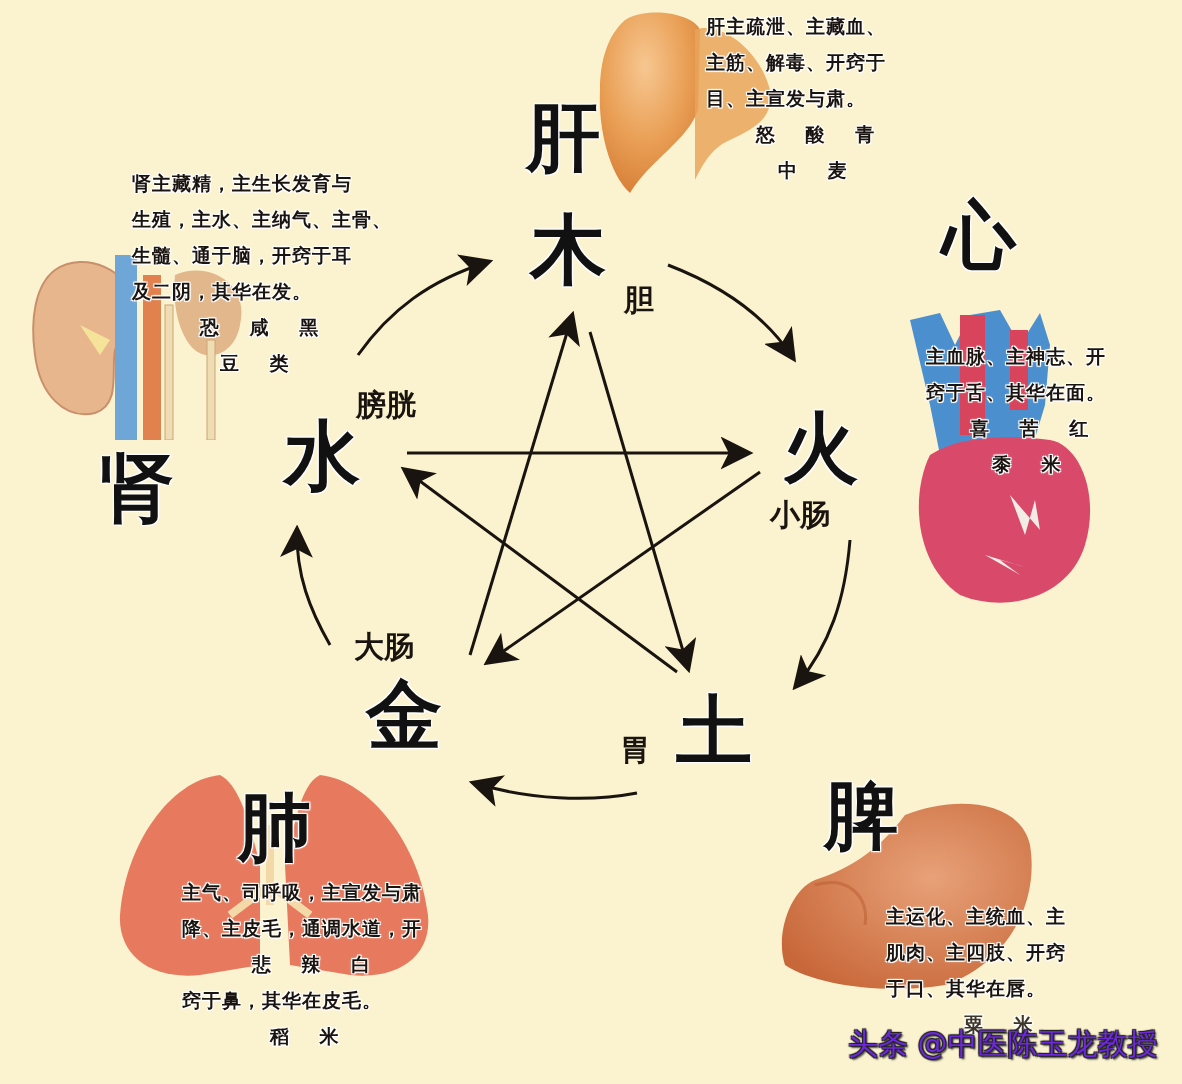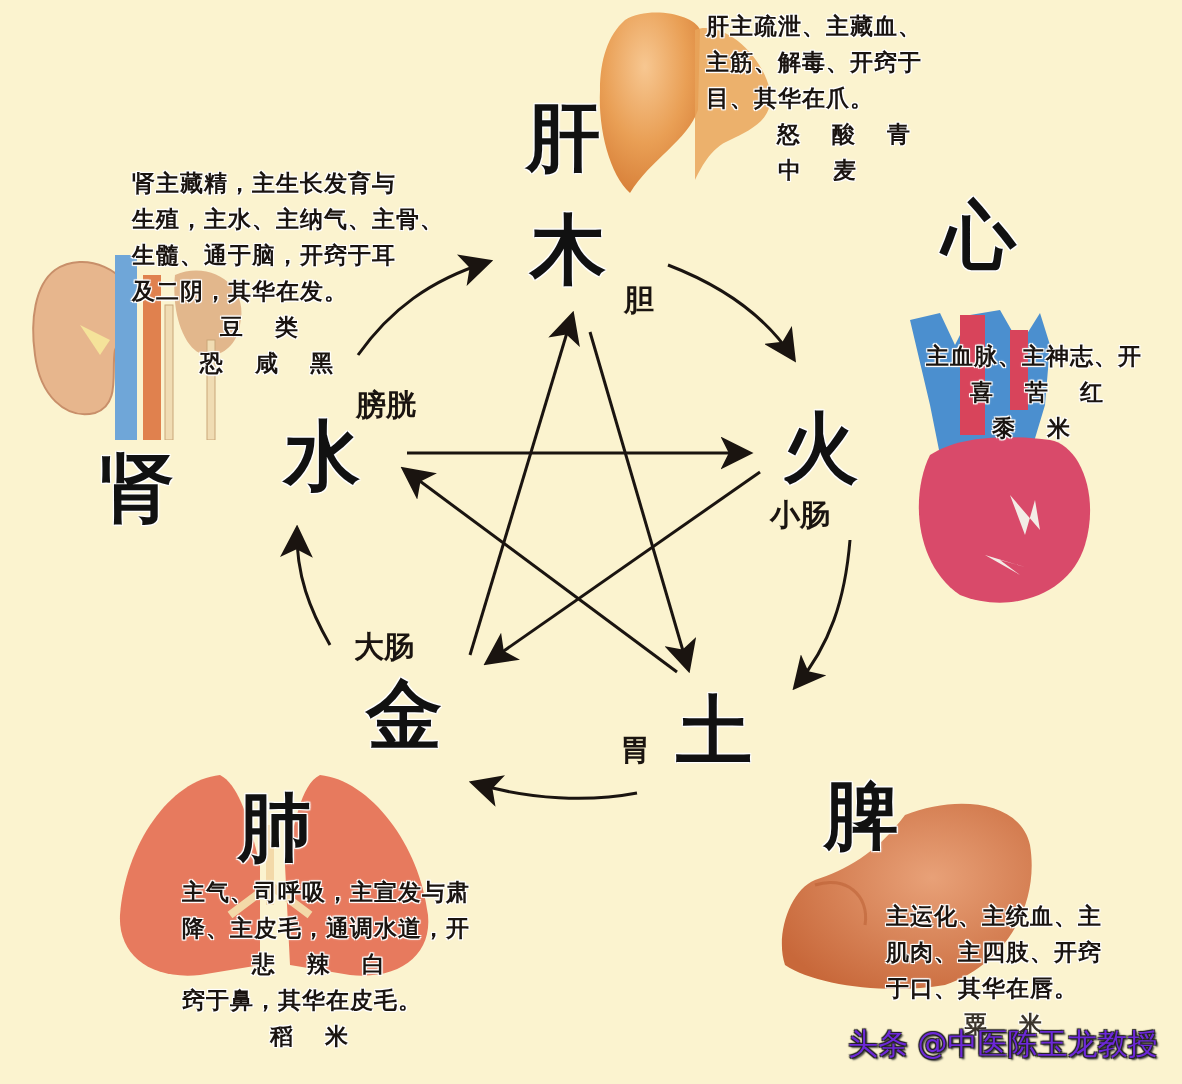--- a/index.html
+++ b/index.html
@@ -12,21 +12,21 @@
   .organ-svg { position: absolute; }
   .big {
     position: absolute; font-weight: bold; color: #111;
     text-shadow: 0 0 3px #fff, 0 0 3px #fff, 1px 1px 0 #fff, -1px -1px 0 #fff, 1px -1px 0 #fff, -1px 1px 0 #fff;
     line-height: 1;
   }
   .organ-name { font-size: 74px; }
   .element { font-size: 76px; }
   .fu { font-size: 30px; font-weight: bold; position: absolute; line-height: 1; color: #1a1410; }
   .desc {
-    position: absolute; font-size: 23px; font-weight: bold; line-height: 36px; color: #1a1410;
+    position: absolute; font-size: 19px; font-weight: bold; line-height: 36px; color: #1a1410;
     text-shadow: 0 0 3px #fff, 0 0 2px #fff, 1px 1px 0 #fff, -1px -1px 0 #fff, 1px -1px 0 #fff, -1px 1px 0 #fff;
     letter-spacing: 1px;
   }
   .desc .line { display: block; white-space: nowrap; }
   .desc .center { text-align: center; letter-spacing: 12px; }
   .watermark {
     position: absolute; left: 848px; top: 1024px; font-size: 30px; color: #6d28d9;
     text-shadow: 1px 1px 1px #222, -1px -1px 1px #222, 1px -1px 1px #222, -1px 1px 1px #222, 2px 2px 2px #333;
     white-space: nowrap; letter-spacing: 0px;
   }
@@ -124,36 +124,37 @@
 
 <div class="big organ-name" style="left:526px;top:100px">肝</div>
 <div class="big organ-name" style="left:942px;top:198px">心</div>
 <div class="big organ-name" style="left:100px;top:450px">肾</div>
 <div class="big organ-name" style="left:238px;top:790px">肺</div>
 <div class="big organ-name" style="left:824px;top:778px">脾</div>
 
 <div class="desc" style="left:706px;top:8px">
   <span class="line">肝主疏泄、主藏血、</span>
   <span class="line">主筋、解毒、开窍于</span>
-  <span class="line">目、其华在爪。</span>
+  <span class="line">目、主宣发与肃。</span>
   <span class="line center" style="padding-left:50px;text-align:right">怒 酸 青</span>
   <span class="line center" style="padding-left:72px;text-align:left">中 麦</span>
 </div>
 
 <div class="desc" style="left:132px;top:165px">
   <span class="line">肾主藏精，主生长发育与</span>
   <span class="line">生殖，主水、主纳气、主骨、</span>
   <span class="line">生髓、通于脑，开窍于耳</span>
   <span class="line">及二阴，其华在发。</span>
+  <span class="line center" style="padding-left:68px;text-align:left">恐 咸 黑</span>
   <span class="line center" style="padding-left:88px;text-align:left">豆 类</span>
-  <span class="line center" style="padding-left:68px;text-align:left">恐 咸 黑</span>
 </div>
 
 <div class="desc" style="left:926px;top:338px">
   <span class="line">主血脉、主神志、开</span>
+  <span class="line">窍于舌、其华在面。</span>
   <span class="line center" style="padding-left:44px;text-align:left">喜 苦 红</span>
   <span class="line center" style="padding-left:66px;text-align:left">黍 米</span>
 </div>
 
 <div class="desc" style="left:182px;top:874px">
   <span class="line">主气、司呼吸，主宣发与肃</span>
   <span class="line">降、主皮毛，通调水道，开</span>
   <span class="line center" style="padding-left:70px;text-align:left">悲 辣 白</span>
   <span class="line">窍于鼻，其华在皮毛。</span>
   <span class="line center" style="padding-left:88px;text-align:left">稻 米</span>

